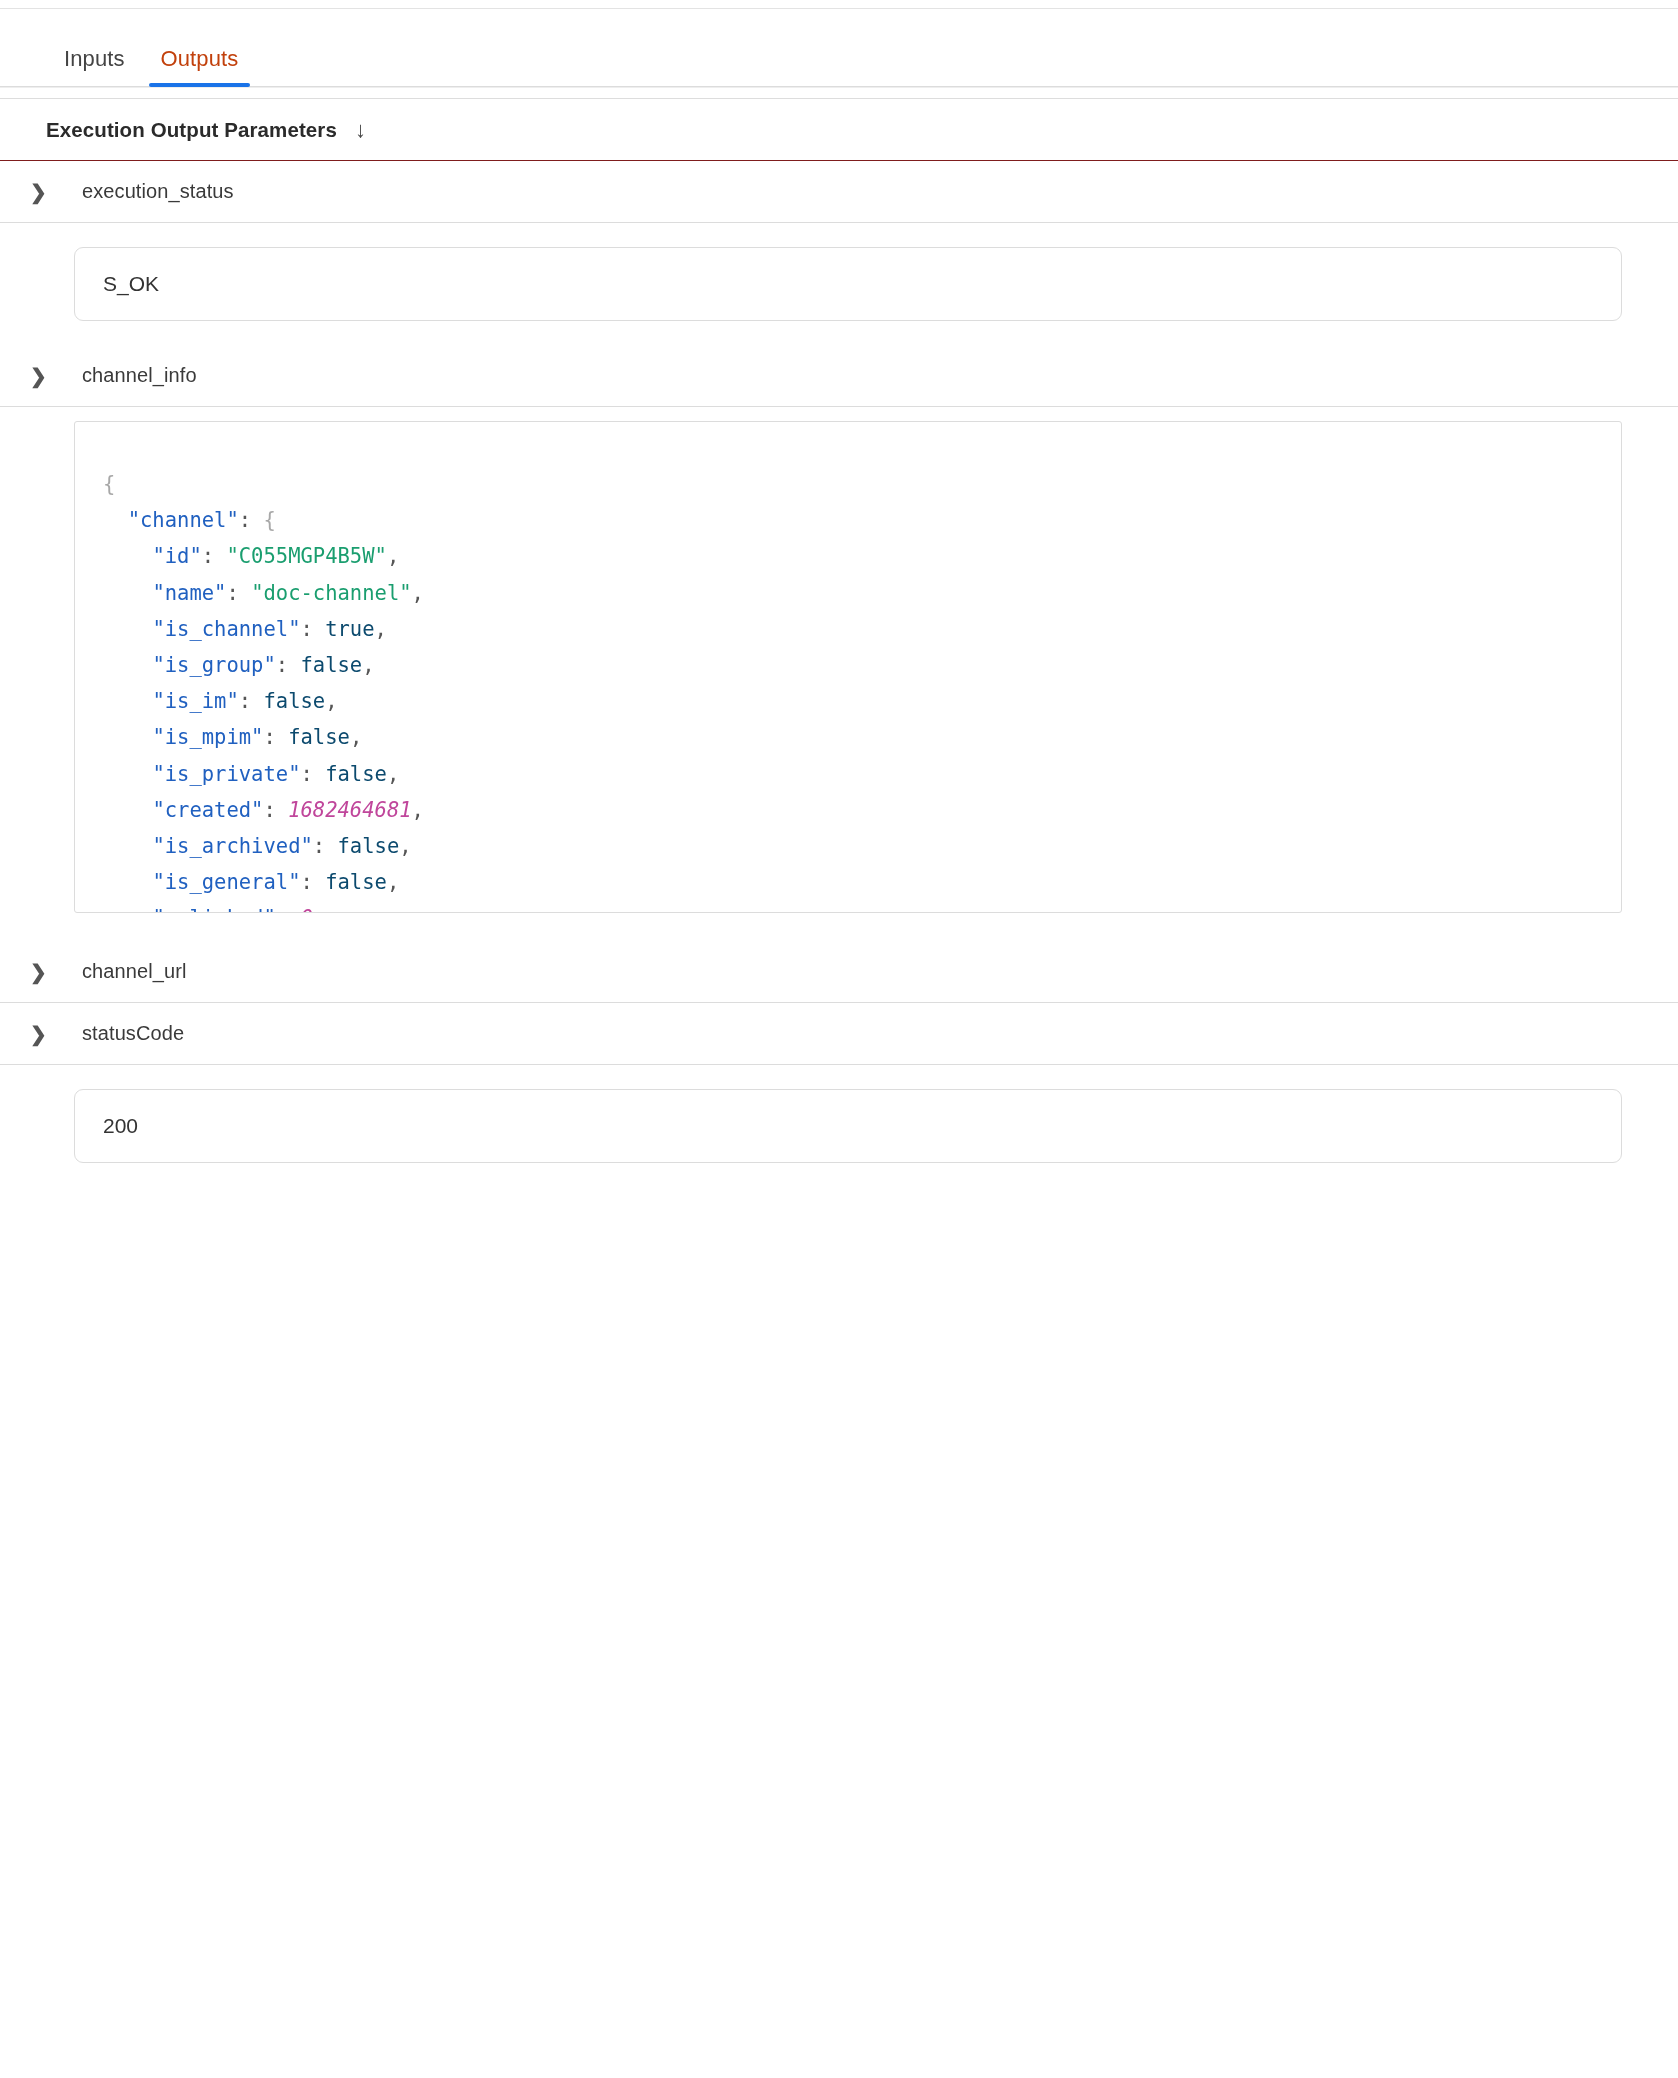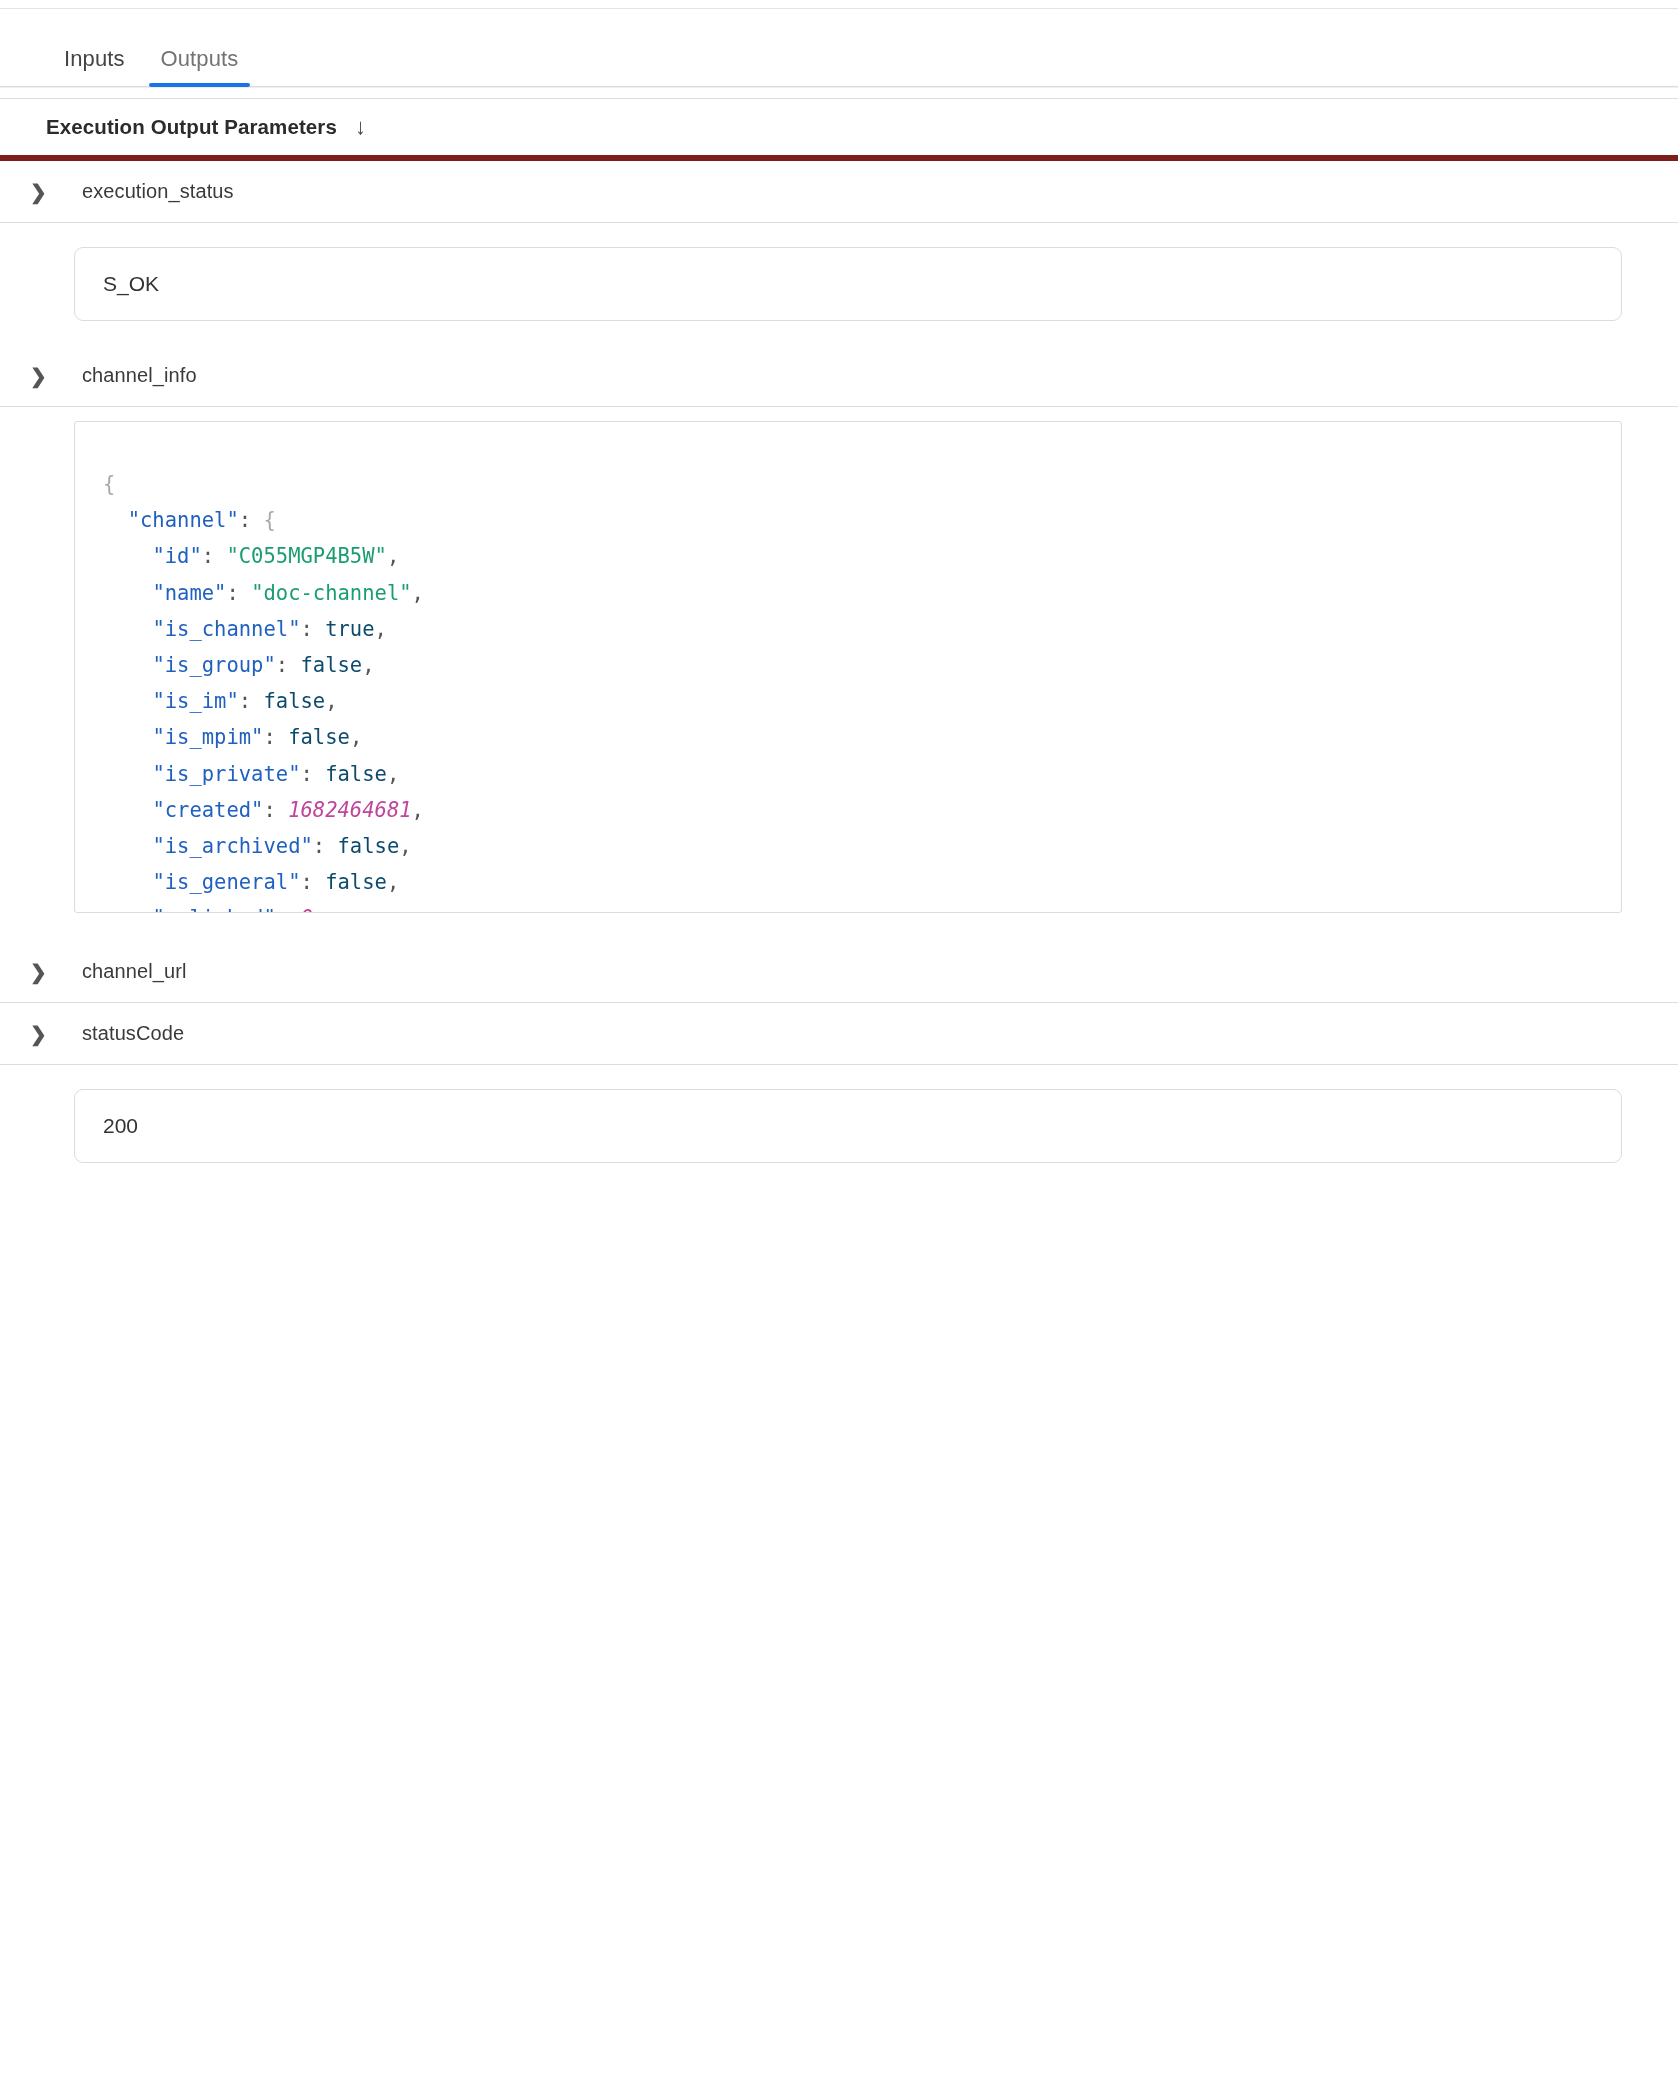--- a/index.html
+++ b/index.html
@@ -38,21 +38,21 @@
   .tab {
     font-size: 22px;
     color: #444444;
     padding: 0 18px 16px 18px;
     cursor: pointer;
     position: relative;
     line-height: 1;
     letter-spacing: 0.1px;
   }
   .tab.active {
-    color: #737373;
+    color: #c2410c;
   }
   .tab.active::after {
     content: "";
     position: absolute;
     left: 6px;
     right: 6px;
     bottom: -1px;
     height: 4px;
     background: #1a73e8;
     border-radius: 2px;
@@ -62,21 +62,21 @@
     background: #ffffff;
     border-bottom: 1px solid #dddddd;
     border-top: 1px solid #eeeeee;
   }
   
   .section-header {
     display: flex;
     align-items: center;
     padding: 0 46px;
     height: 62px;
-    border-bottom: 6px solid #7f1d1d;
+    border-bottom: 1px solid #7f1d1d;
     box-sizing: border-box;
   }
   .section-header .title {
     font-size: 20.5px;
     font-weight: bold;
     color: #2b2b2b;
     letter-spacing: 0.1px;
   }
   .section-header .sort-icon {
     margin-left: 18px;

